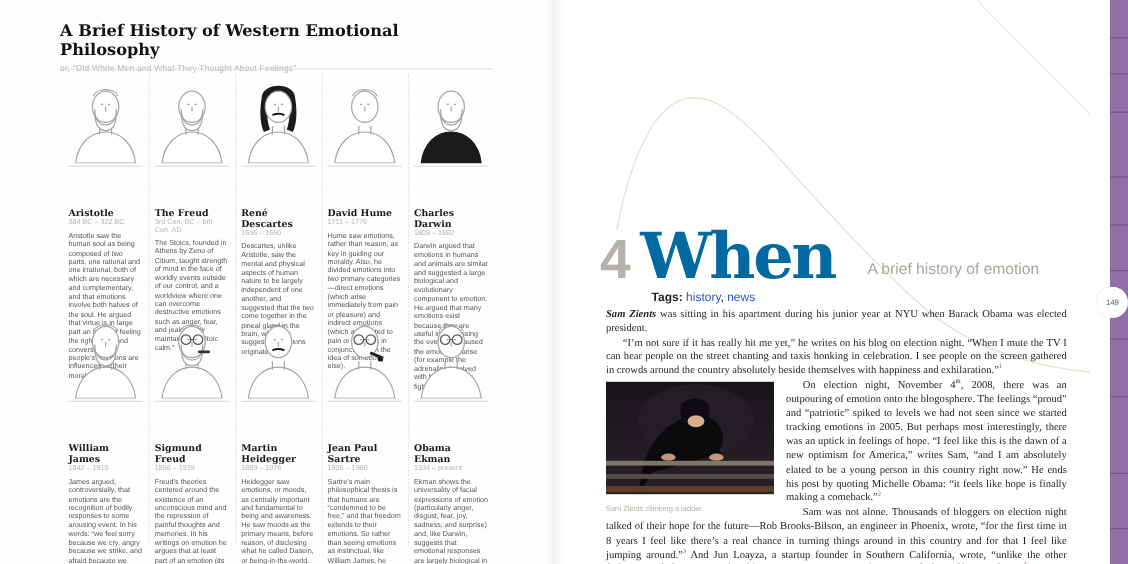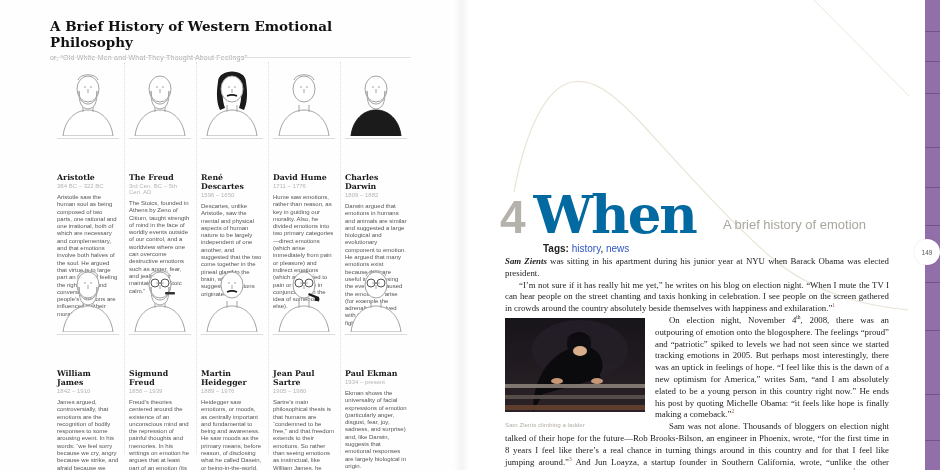--- a/index.html
+++ b/index.html
@@ -218,21 +218,21 @@
               <path d="M26 41 L26 48 M36 41 L36 48" stroke="#a3a3a3" fill="none"></path>
               <ellipse cx="31" cy="25" rx="11" ry="13" fill="#fff" stroke="#a3a3a3"></ellipse>
               <path d="M21 16 C23 9 39 9 41 16" fill="none" stroke="#a3a3a3"></path>
               <path d="M27 23 L29 23 M33 23 L35 23 M31 25 L31 29" stroke="#a3a3a3" fill="none"></path>
               <circle cx="26" cy="23" r="4" fill="none" stroke="#555"></circle>
               <circle cx="36" cy="23" r="4" fill="none" stroke="#555"></circle>
               <path d="M30 23 L32 23" stroke="#555"></path>
             </svg>
           </div>
           <div class="prule"></div>
-          <div class="pname">Paul Ekman</div>
+          <div class="pname">Obama Ekman</div>
           <div class="pdates">1934 – present</div>
           <div class="pbio">Ekman shows the universality of facial expressions of emotion (particularly anger, disgust, fear, joy, sadness, and surprise) and, like Darwin, suggests that emotional responses are largely biological in origin.</div>
         </div>
       </div>
     <div class="vsep" style="left:124px"></div>
     <div class="vsep" style="left:196px"></div>
     <div class="vsep" style="left:268px"></div>
     <div class="vsep" style="left:340px"></div>
   </div>
 

